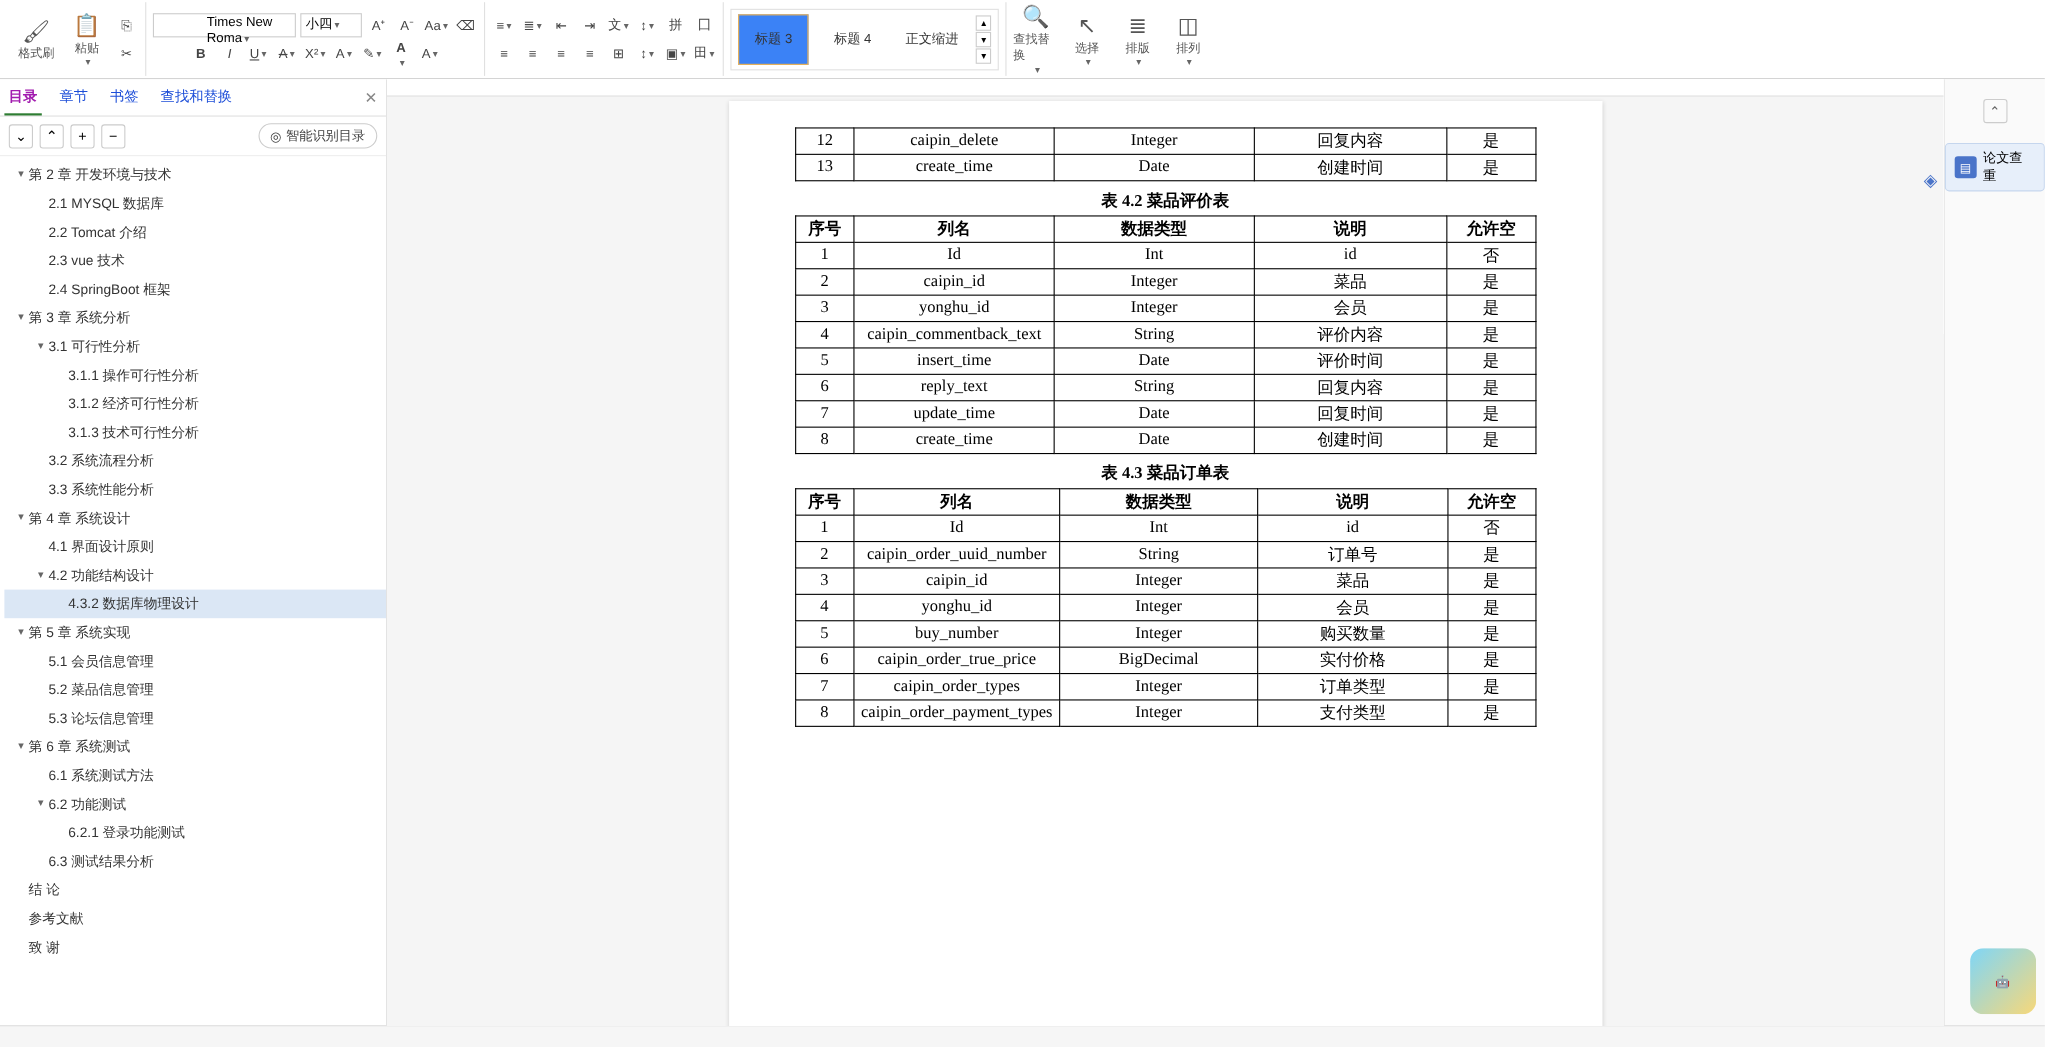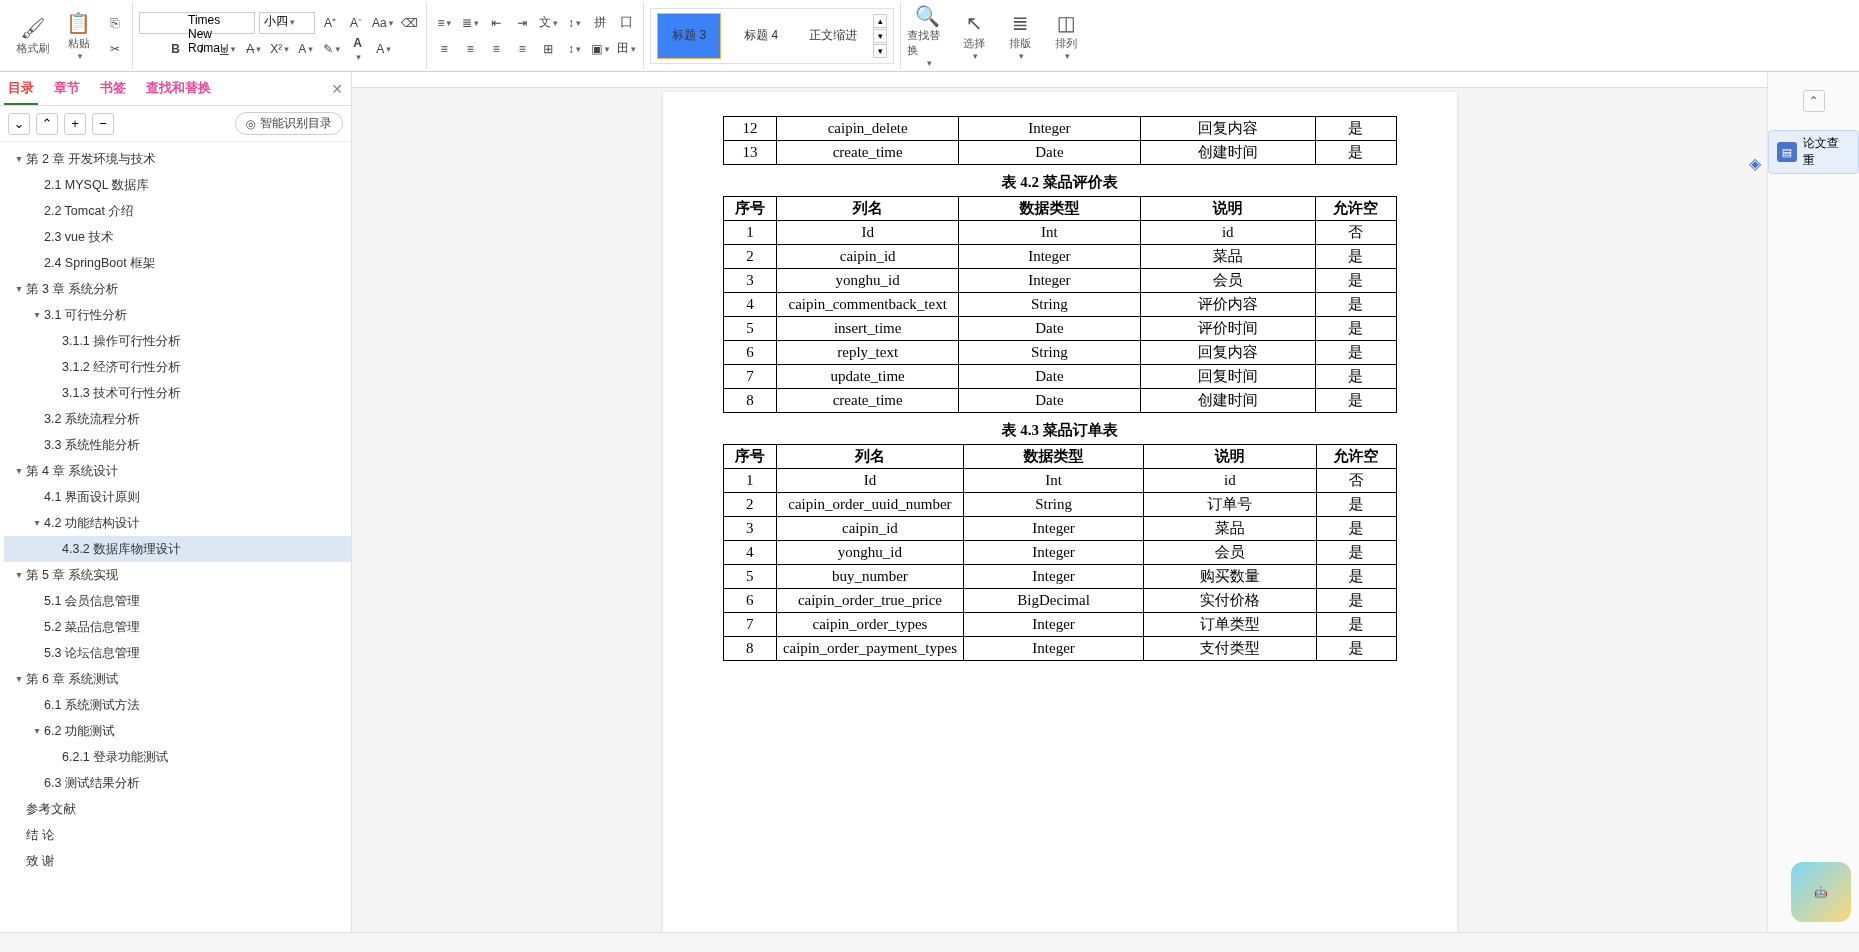--- a/index.html
+++ b/index.html
@@ -8,38 +8,38 @@
 
 
 .ribbon { background: #fff; border-bottom: 1px solid #d0d0d0; height: 72px; display: flex; align-items: stretch; padding: 2px 6px; }
 .ribbon-group { display: flex; flex-direction: column; align-items: center; justify-content: center; padding: 2px 6px; border-right: 1px solid #e0e0e0; }
 .ribbon-group.noborder { border-right: none; }
 .ribbon-row { display: flex; align-items: center; gap: 4px; }
 .rbtn { display: inline-flex; align-items: center; justify-content: center; min-width: 22px; height: 22px; border: 1px solid transparent; background: transparent; cursor: pointer; border-radius: 3px; font-size: 12px; color: #444; }
 .big-btn { display: flex; flex-direction: column; align-items: center; justify-content: center; width: 42px; height: 52px; font-size: 11px; color: #555; cursor: pointer; border-radius: 4px; }
 .big-btn .ico { font-size: 20px; height: 26px; display: flex; align-items: center; }
 .font-sel { border: 1px solid #ccc; height: 22px; font-size: 12px; padding: 0 18px 0 4px; background: #fff; position: relative; }
-.font-sel.name { width: 116px; padding-left: 48px; }
+.font-sel.name { width: 130px; padding-left: 48px; }
 .font-sel.size { width: 56px; }
 .dd-arrow::after { content: "▾"; font-size: 9px; margin-left: 2px; color: #666; }
 .underline-color { width: 20px; height: 3px; background: #1565c0; display: block; }
 .style-gallery { display: flex; align-items: center; gap: 8px; border: 1px solid #e0e0e0; padding: 4px 6px; height: 56px; background: #fff; }
 .style-item { width: 64px; height: 46px; border: 1px solid transparent; display: flex; align-items: center; justify-content: center; font-size: 12px; color: #333; cursor: pointer; }
 .style-item.active { border-color: #f6b44b; background: #3b82f6; }
 .style-scroll { display: flex; flex-direction: column; gap: 1px; }
 .style-scroll .sb { width: 14px; height: 14px; border: 1px solid #ccc; font-size: 9px; display: flex; align-items: center; justify-content: center; cursor: pointer; }
 
 
 .workarea { display: flex; flex: 1; overflow: hidden; position: relative; }
 
 
 .sidebar { width: 352px; background: #fff; border-right: 1px solid #e0e0e0; display: flex; flex-direction: column; }
 .sidebar-tabs { display: flex; align-items: center; border-bottom: 1px solid #e0e0e0; height: 34px; padding: 0 4px; gap: 12px; }
-.stab { font-size: 13px; color: #ec4899; padding: 6px 4px; cursor: pointer; border-bottom: 2px solid transparent; font-weight: bold; }
-.stab.active { color: #ef4444; border-bottom-color: #2e7d32; font-weight: 600; }
+.stab { font-size: 13px; color: #1d4ed8; padding: 6px 4px; cursor: pointer; border-bottom: 2px solid transparent; }
+.stab.active { color: #a21caf; border-bottom-color: #2e7d32; font-weight: 600; }
 .stab-close { margin-left: auto; font-size: 14px; color: #888; cursor: pointer; padding: 4px; }
 .sidebar-toolbar { display: flex; align-items: center; padding: 6px 8px; gap: 6px; border-bottom: 1px solid #eee; }
 .sq { width: 22px; height: 22px; border: 1px solid #ccc; border-radius: 3px; display: flex; align-items: center; justify-content: center; font-size: 13px; cursor: pointer; background: #fff; }
 .smart-toc { margin-left: auto; border: 1px solid #ccc; border-radius: 12px; padding: 2px 10px; font-size: 12px; color: #444; cursor: pointer; display: flex; align-items: center; gap: 4px; }
 .toc { flex: 1; overflow-y: auto; padding: 4px 0 4px 4px; font-size: 12.5px; color: #333; }
 .toc-item { display: flex; align-items: center; padding: 3px 6px 3px 0; cursor: pointer; line-height: 1.6; }
 .toc-item.selected { background: #dbe7f5; }
 .toc-toggle { width: 14px; font-size: 10px; color: #666; display: inline-flex; justify-content: center; }
 .toc-l1 { padding-left: 8px; }
 .toc-l2 { padding-left: 26px; }
@@ -320,25 +320,25 @@
           <div class="toc-item toc-l3">
             <span class="toc-toggle"></span>
             <span>6.2.1 登录功能测试</span>
           </div>
           <div class="toc-item toc-l2">
             <span class="toc-toggle"></span>
             <span>6.3 测试结果分析</span>
           </div>
           <div class="toc-item toc-l1">
             <span class="toc-toggle"></span>
+            <span>结  论</span>
+          </div>
+          <div class="toc-item toc-l1">
+            <span class="toc-toggle"></span>
             <span>参考文献</span>
-          </div>
-          <div class="toc-item toc-l1">
-            <span class="toc-toggle"></span>
-            <span>结  论</span>
           </div>
           <div class="toc-item toc-l1">
             <span class="toc-toggle"></span>
             <span>致  谢</span>
           </div>
         </div>
     </div>
 
     <div class="canvas">
       <div class="ruler-h"></div>

